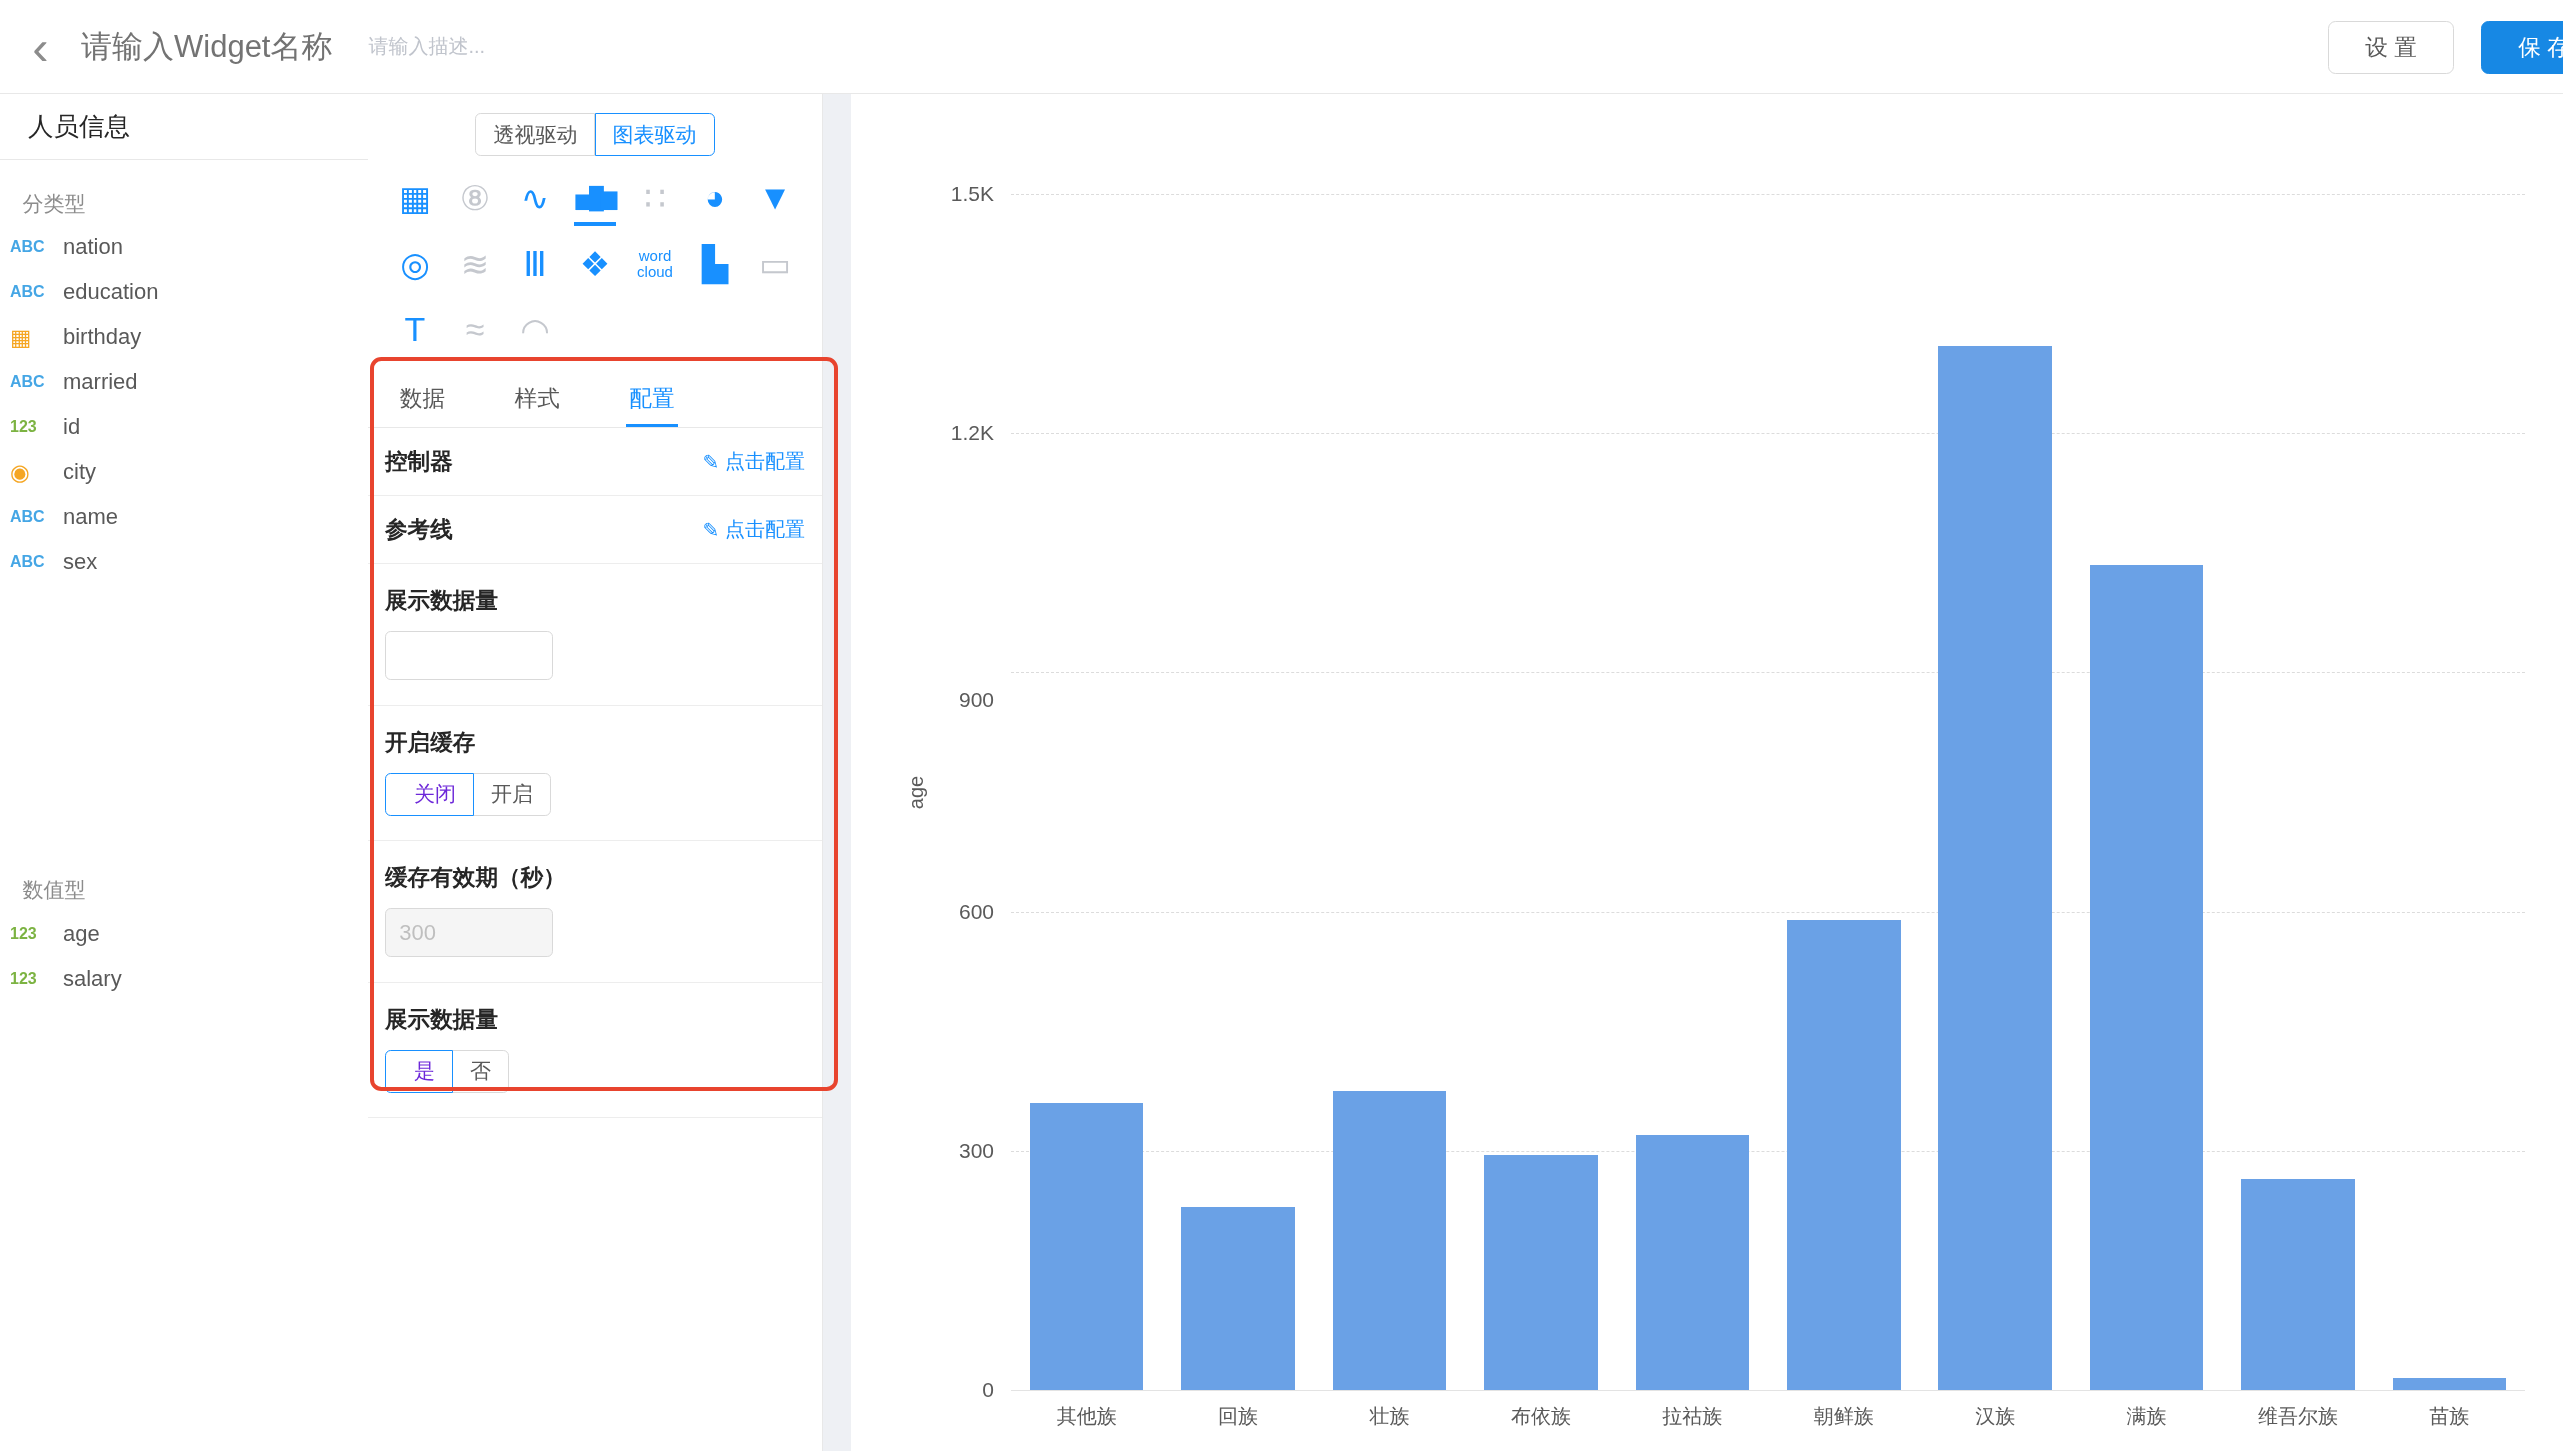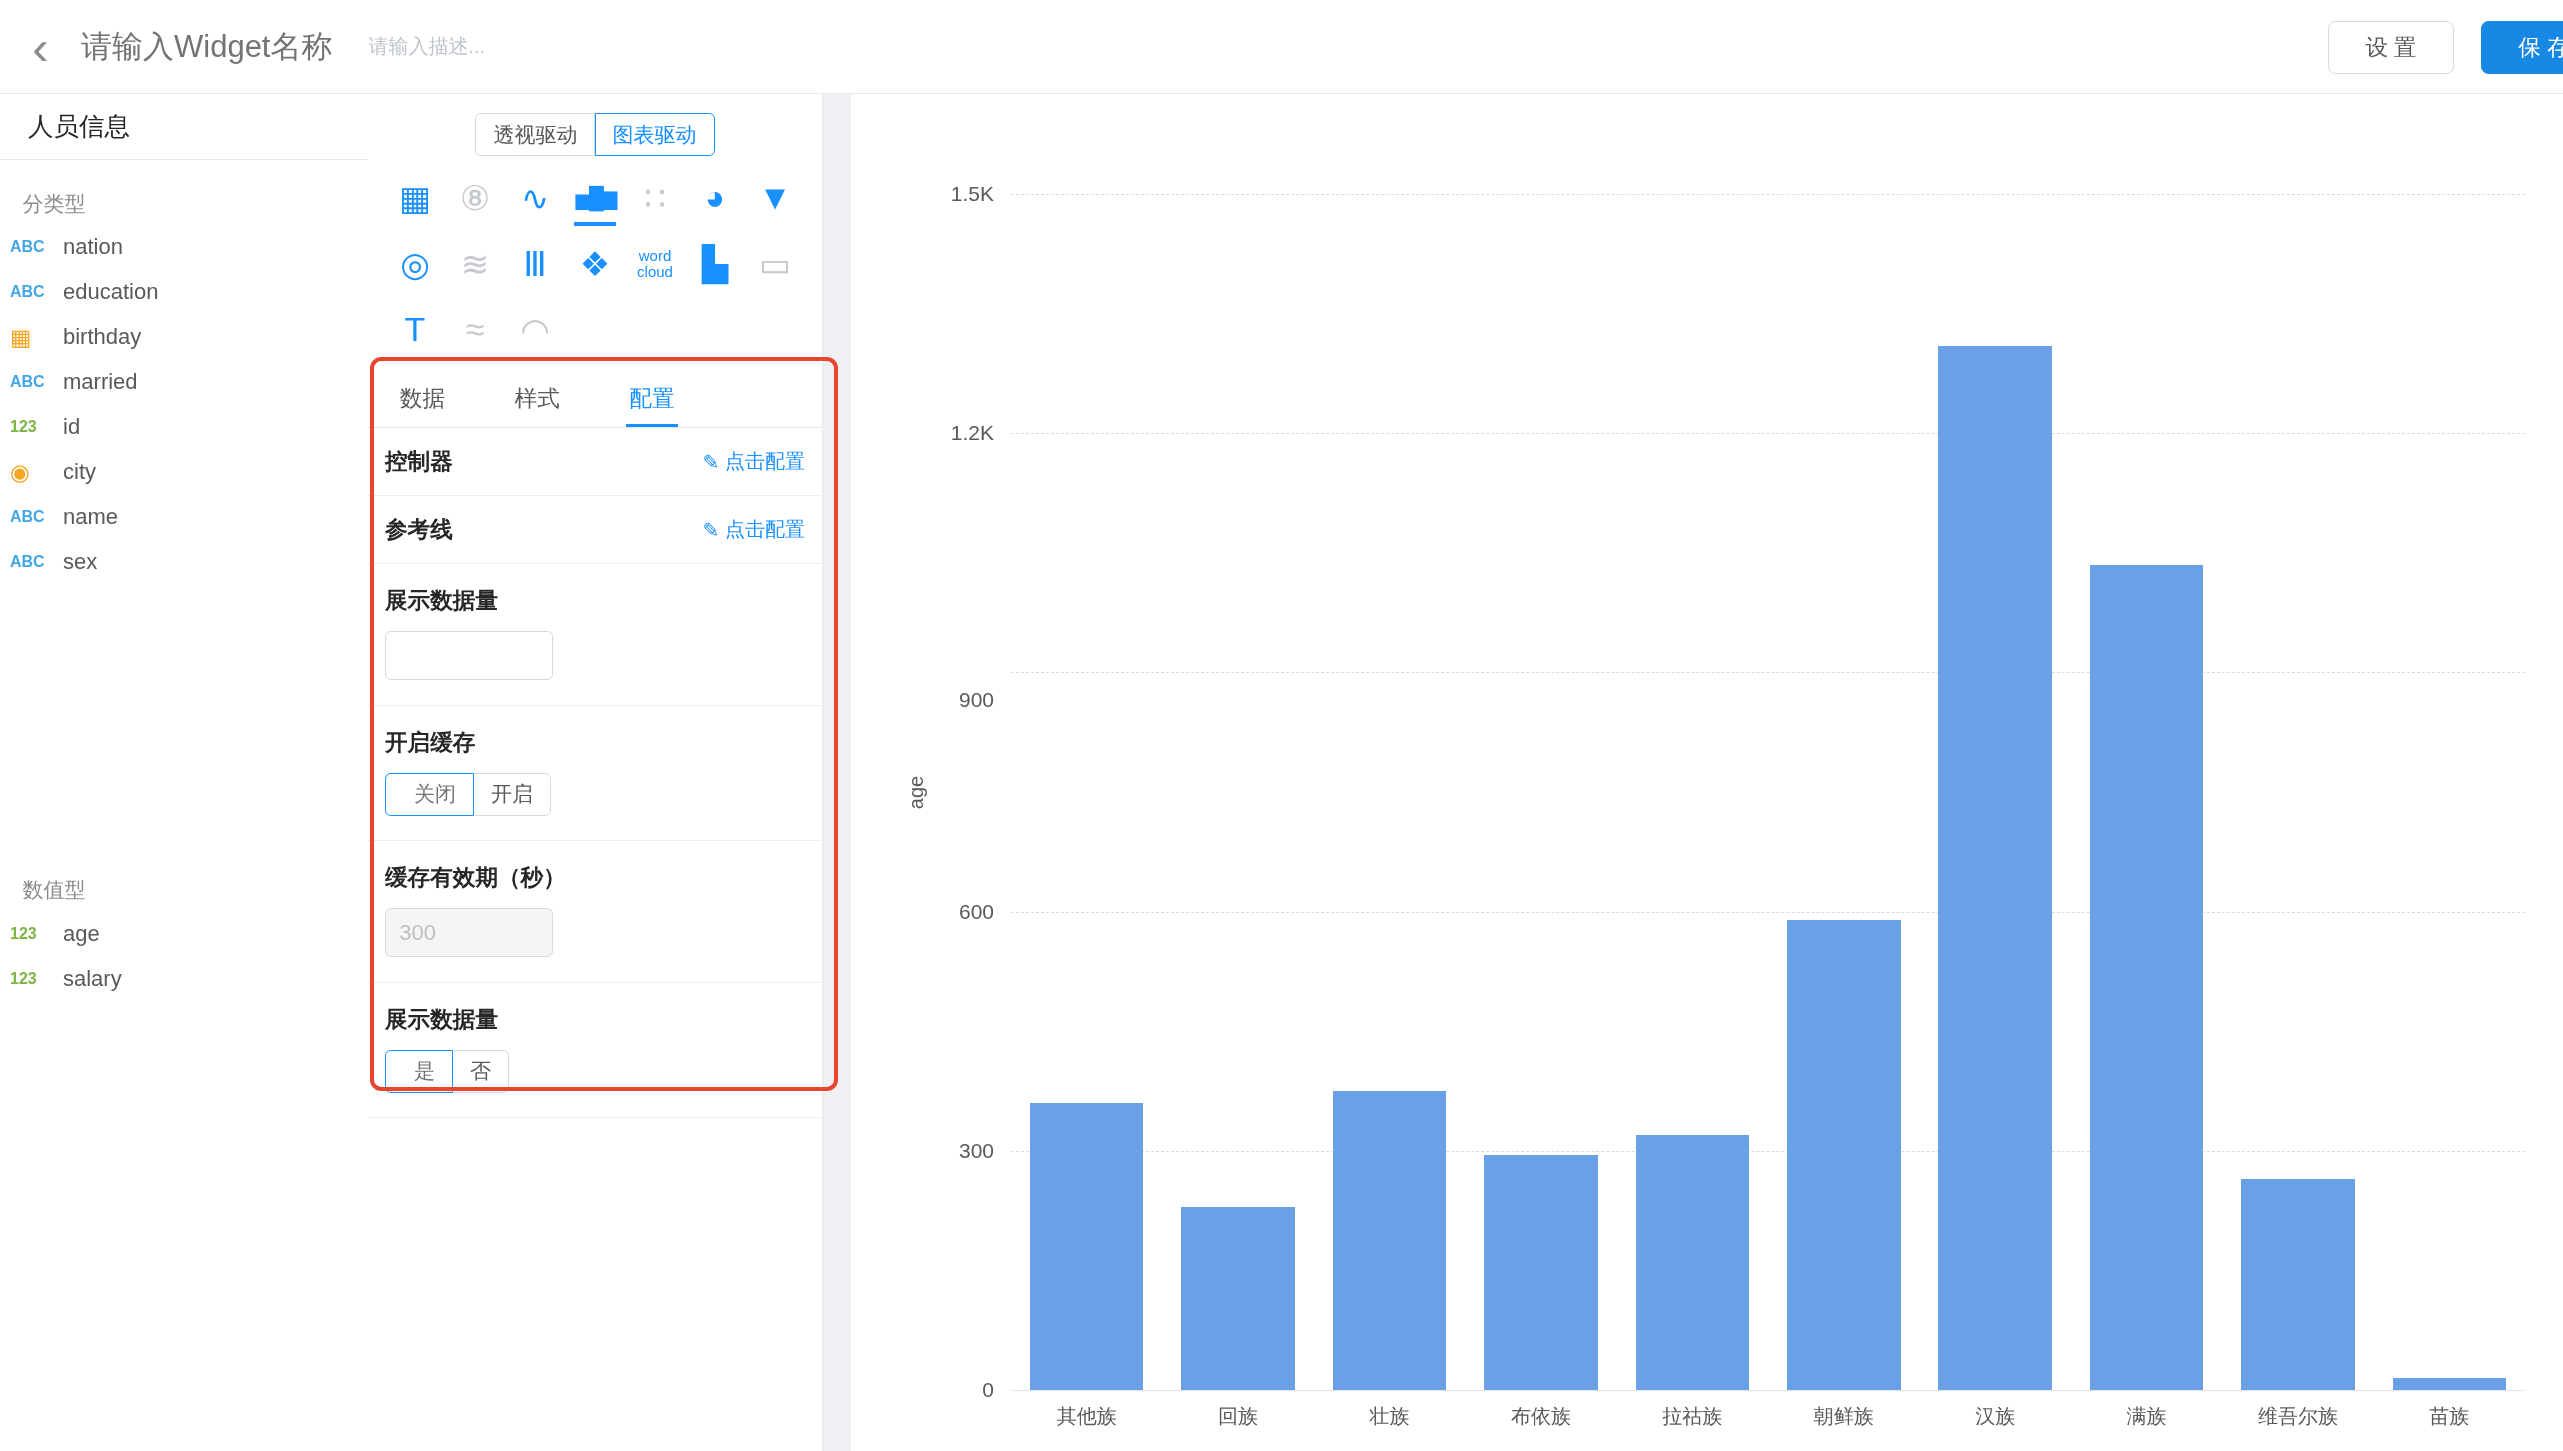--- a/index.html
+++ b/index.html
@@ -4,21 +4,21 @@
 <style>
   *{margin:0;padding:0;box-sizing:border-box;font-family:"Liberation Sans","DejaVu Sans",sans-serif;}
   html,body{width:2563px;height:1451px;background:#eef0f4;overflow:hidden;position:relative;}
 
   
   .header{position:absolute;top:0;left:0;width:2563px;height:94px;background:#fff;border-bottom:0.9px solid #e8e8e8;display:flex;align-items:center;z-index:2;}
   .back{width:81px;text-align:center;font-size:49px;color:#8c8c8c;cursor:pointer;line-height:94px;}
   .title{font-size:31px;color:#737373;margin-right:36px;white-space:nowrap;}
   .desc{font-size:20px;color:#c0c4cc;white-space:nowrap;}
   .header-actions{position:absolute;right:-44px;top:0;height:94px;display:flex;align-items:center;gap:27px;}
-  .btn-settings{width:126px;height:53px;border:0.9px solid #d9d9d9;border-radius:7.5px;background:#fff;font-size:22.6px;color:#595959;cursor:pointer;font-family:Liberation Serif, serif;}
+  .btn-settings{width:126px;height:53px;border:0.9px solid #d9d9d9;border-radius:7.5px;background:#fff;font-size:22.6px;color:#595959;cursor:pointer;}
   .btn-save{width:126px;height:53px;border:0.9px solid #1788e4;border-radius:7.5px;background:#1788e4;font-size:22.6px;color:#fff;cursor:pointer;}
 
   
   .sidebar{position:absolute;top:94px;left:0;width:440px;height:1357px;background:#fff;border-right:0.9px solid #e8e8e8;z-index:1;}
   .view-header{height:66px;display:flex;align-items:center;justify-content:space-between;padding:0 28px;border-bottom:0.9px solid #e8e8e8;font-size:25.5px;color:#262626;font-weight:500;cursor:pointer;}
   .chev{font-size:21px;color:#bfbfbf;}
   .section{padding-top:22.6px;}
   .section.gap{margin-top:262px;}
   .section-title-row{display:flex;justify-content:space-between;align-items:center;height:42px;padding:0 22.6px;font-size:21px;color:#8c8c8c;}
   .field-row{display:flex;align-items:center;height:45px;padding:0 10px;cursor:grab;justify-content:flex-end;}
@@ -50,21 +50,21 @@
   .row-block{padding:21px 17px 24.5px;}
   .cfg-label{font-size:22.6px;color:#262626;font-weight:600;}
   .row-block .cfg-label{display:block;margin-bottom:15px;}
   .cfg-link{font-size:20px;color:#1890ff;cursor:pointer;display:flex;align-items:center;gap:5.7px;}
   .text-input{width:168px;height:49px;border:0.9px solid #d9d9d9;border-radius:5.7px;background:#fff;font-size:22px;padding:0 13.2px;color:#595959;outline:none;}
   .text-input:disabled{background:#f5f5f5;color:#bfbfbf;}
   .seg{display:inline-flex;}
   .seg-btn{height:43px;padding:0 17px;border:0.9px solid #d9d9d9;background:#fff;font-size:21px;color:#595959;display:flex;align-items:center;cursor:pointer;}
   .seg-btn:first-child{border-radius:5.7px 0 0 5.7px;}
   .seg-btn:last-child{border-radius:0 5.7px 5.7px 0;margin-left:-0.9px;}
-  .seg-btn.active{border-color:#1890ff;color:#737373;position:relative;z-index:1;padding-left:28px;}
+  .seg-btn.active{border-color:#1890ff;color:#6d28d9;position:relative;z-index:1;padding-left:28px;}
 
   
   .annotation{position:absolute;left:370px;top:357px;width:468px;height:734px;border:4.7px solid #e8442e;border-radius:11.3px;pointer-events:none;z-index:6;}
 
   
   .chart-wrap{position:absolute;top:94px;left:851px;width:1712px;height:1357px;background:#fff;}
   .plot{position:absolute;left:160px;right:38px;top:100px;bottom:60px;border-bottom:1.9px solid #e3e3e3;display:flex;}
   .gridline{position:absolute;left:0;right:0;border-top:1.9px dashed #dcdcdc;}
   .y-tick{position:absolute;right:calc(100% + 17px);transform:translateY(-50%);font-size:21px;color:#5a5a5a;white-space:nowrap;}
   .band{flex:1;position:relative;}

